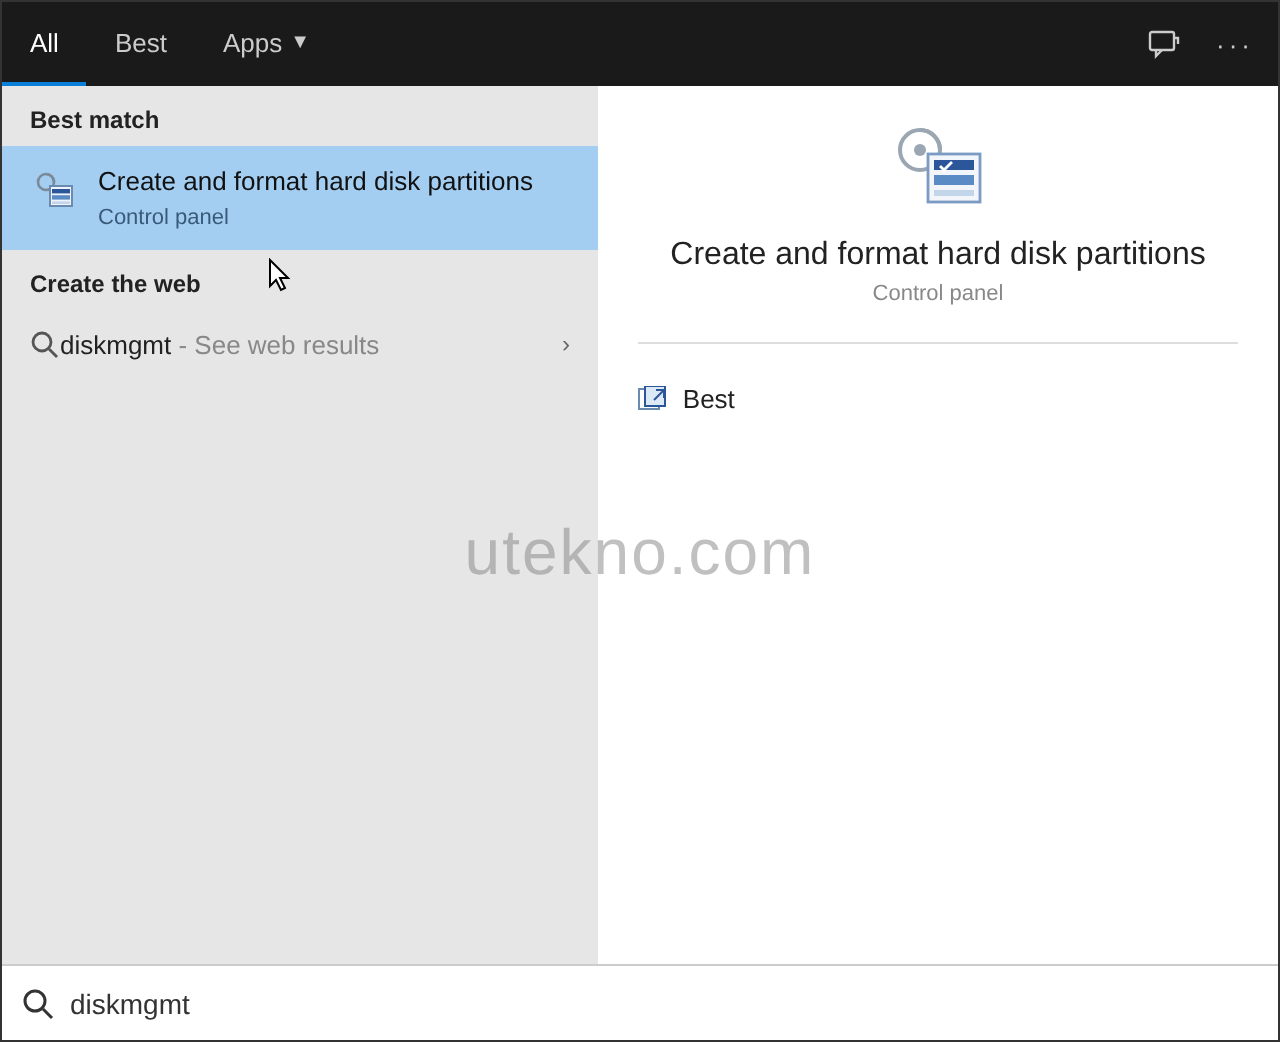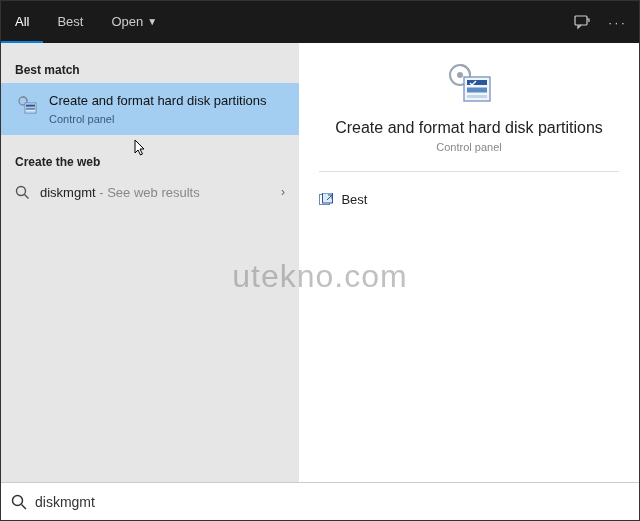--- a/index.html
+++ b/index.html
@@ -46,21 +46,21 @@
   }
   .left {
     width: 298px;
     background: #e6e6e6;
     display: flex;
     flex-direction: column;
   }
   .section-label {
     font-weight: 600;
     font-size: 12px;
-    padding: 20px 14px 6px;
+    padding: 10px 14px 6px;
     color: #222;
   }
   .best-match {
     background: #a3cef1;
     display: flex;
     align-items: flex-start;
     padding: 10px 14px;
     gap: 10px;
     cursor: pointer;
     position: relative;
@@ -74,21 +74,20 @@
   .bm-text .sub { font-size: 11px; color: #3a5a7a; margin-top: 3px; }
   .cursor {
     position: absolute;
     left: 133px; top: 56px;
     pointer-events: none;
   }
   .web-item {
     display: flex;
     align-items: center;
     padding: 10px 14px;
-    gap: 10px;
     cursor: pointer;
     color: #222;
     position: relative;
   }
   .web-item .query { color: #222; }
   .web-item .suffix { color: #888; }
   .web-item .arrow {
     position: absolute; right: 14px; color: #666; font-size: 12px;
   }
   .right {
@@ -167,21 +166,21 @@
 
 <div class="topbar">
   <div class="tabs">
     <div class="tab active">
         <span>All</span>
       </div>
     <div class="tab">
         <span>Best</span>
       </div>
     <div class="tab">
-        <span>Open</span>
+        <span>Apps</span>
         <span class="chev">▼</span>
       </div>
   </div>
   <div class="top-icons">
     <span>
       <svg width="16" height="16" viewBox="0 0 16 16" fill="none" stroke="#ccc" stroke-width="1.2">
         <rect x="1" y="2" width="12" height="9" rx="1"></rect>
           <path d="M4 11 L4 14 L7 11"></path>
           <path d="M13 5 L15 5 L15 8"></path>
       </svg>

